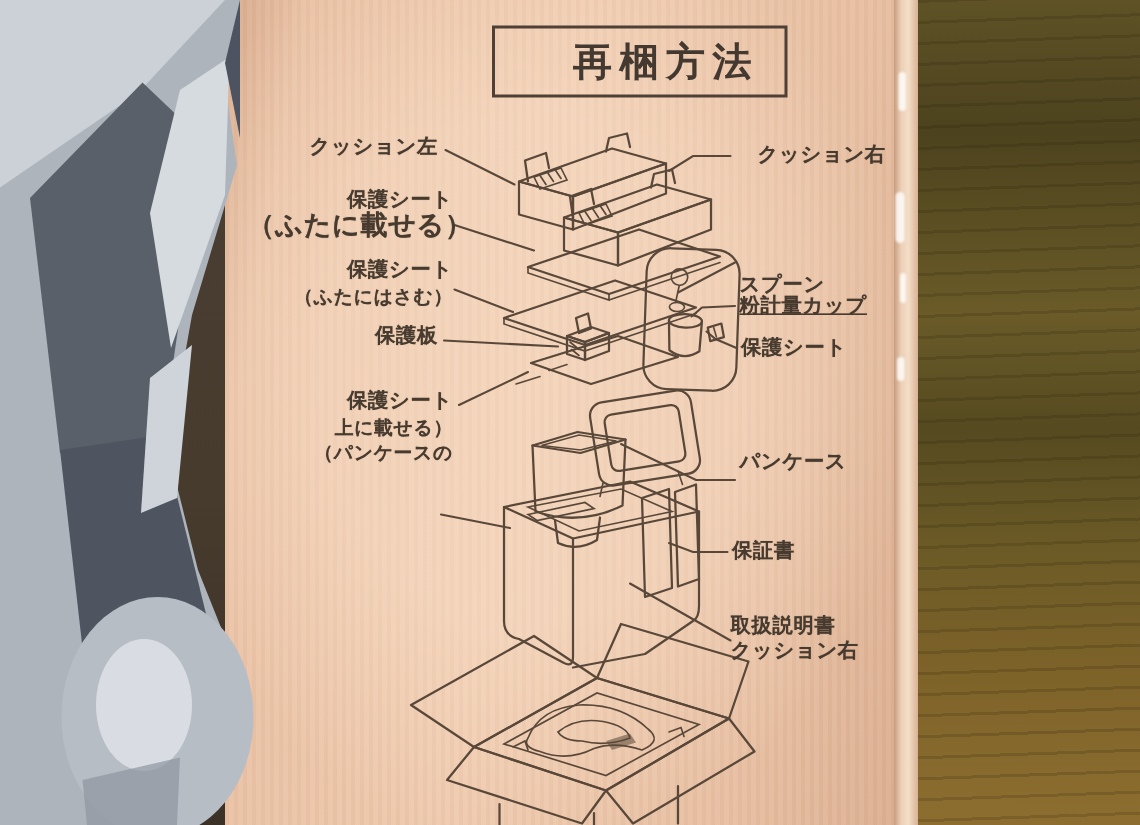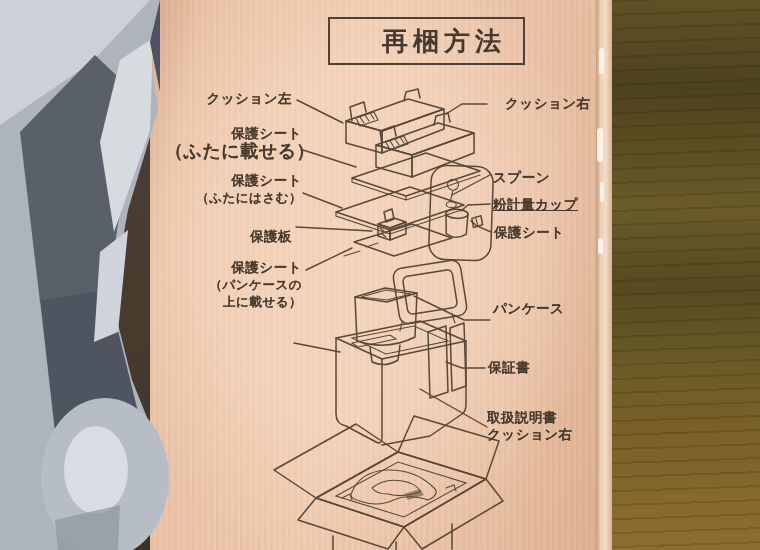--- a/index.html
+++ b/index.html
@@ -195,30 +195,30 @@
   <div class="lbl r" style="left:165px;top:125px;width:137px;">
     <div>保護シート</div>
     <div style="font-size:18px;">（ふたに載せる）</div>
   </div>
 
   <div class="lbl r" style="left:165px;top:172px;width:137px;">
     <div>保護シート</div>
     <div style="font-size:12.5px;">（ふたにはさむ）</div>
   </div>
 
-  <div class="lbl r" style="left:178px;top:228px;width:114px;">保護板</div>
-
-  <div class="lbl" style="left:493px;top:169px;">スプーン</div>
+  <div class="lbl r" style="left:178px;top:216px;width:114px;">保護板</div>
+
+  <div class="lbl" style="left:493px;top:182px;">スプーン</div>
   <div class="lbl" style="left:493px;top:196px;text-decoration:underline;">粉計量カップ</div>
   <div class="lbl" style="left:494px;top:224px;">保護シート</div>
 
   <div class="lbl r" style="left:168px;top:259px;width:134px;">
     <div>保護シート</div>
+    <div style="font-size:12.5px;">上に載せる）</div>
     <div style="font-size:12.5px;">（パンケースの</div>
-    <div style="font-size:12.5px;">上に載せる）</div>
   </div>
 
   <div class="lbl" style="left:493px;top:300px;">パンケース</div>
   <div class="lbl" style="left:488px;top:359px;">保証書</div>
 
   <div class="lbl" style="left:487px;top:409px;">
     <div>取扱説明書</div>
     <div>クッション右</div>
   </div>
 

